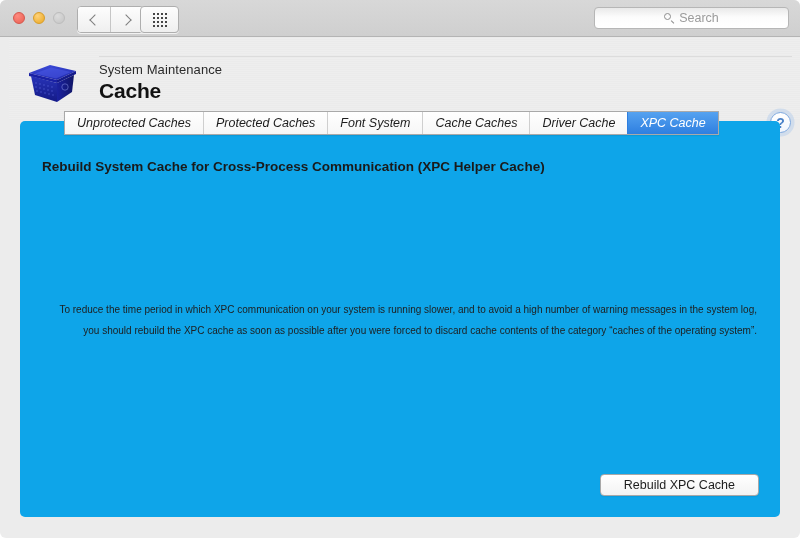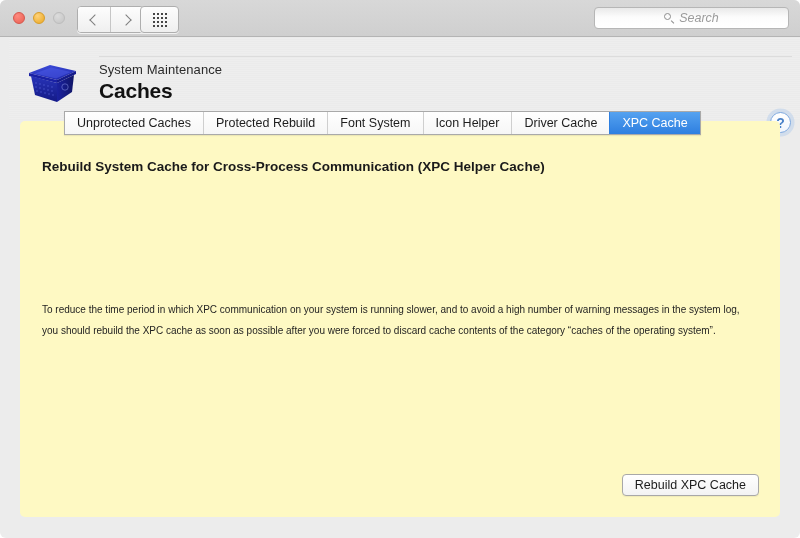--- a/index.html
+++ b/index.html
@@ -119,21 +119,20 @@
     background: linear-gradient(to bottom, #e9e9e9 0%, #fcfcfc 45%, #ffffff 100%);
     display: flex;
     align-items: center;
     justify-content: center;
     box-sizing: border-box;
   }
   .search-inner {
     display: flex;
     align-items: center;
     gap: 5px;
-    font-style: italic;
   }
   .mag {
     position: relative;
     width: 10px; height: 10px;
   }
   .mag::before {
     content: "";
     position: absolute;
     left: 0; top: 0;
     width: 7px; height: 7px;
@@ -219,20 +218,21 @@
     position: absolute;
     left: 64px; top: 111px;
     height: 22px;
     display: flex;
     border: 1px solid #a9a9a9;
     border-radius: 0;
     overflow: hidden;
     background: #ffffff;
     box-shadow: 0 1px 1px rgba(0,0,0,0.07);
     z-index: 4;
+    font-style: italic;
   }
   .tab {
     display: flex;
     align-items: center;
     justify-content: center;
     padding: 0 12px;
     font-size: 12.5px;
     color: #1d1d1d;
     background: linear-gradient(to bottom, #ffffff 0%, #f6f6f6 100%);
     box-sizing: border-box;
@@ -244,23 +244,24 @@
     color: #ffffff;
     border-left: 1px solid #2e7fe0;
     text-align: right;
   }
 
   
   .content {
     position: absolute;
     left: 20px; top: 121px;
     width: 760px; height: 396px;
-    background: #fef9c3;
+    background: #0ea5e9;
     border-radius: 5px;
     box-sizing: border-box;
+    text-align: right;
   }
 
   .content-heading {
     position: absolute;
     left: 22px; top: 38px;
     font-size: 13.5px;
     font-weight: bold;
     color: #1a1a1a;
   }
 
@@ -270,21 +271,21 @@
     width: 715px;
     font-size: 10px;
     color: #1e1e1e;
     line-height: 21px;
   }
 
   .action-btn {
     position: absolute;
     right: 21px; bottom: 21px;
     height: 22px;
-    padding: 0 12px;
+    padding: 0 23px;
     display: flex;
     align-items: center;
     justify-content: center;
     font-size: 12.5px;
     color: #1c1c1c;
     background: linear-gradient(to bottom, #ffffff 0%, #f3f3f3 100%);
     border: 1px solid #a8a8a8;
     border-radius: 4px;
     box-shadow: 0 1px 1px rgba(0,0,0,0.06);
     box-sizing: border-box;
@@ -386,32 +387,32 @@
         <circle cx="30" cy="36" r="0.8"></circle>
       </g>
 
       <g opacity="0.45" fill="none" stroke="#9aa6f6" stroke-width="1">
         <circle cx="42" cy="28" r="3.2"></circle>
       </g>
     </svg>
 
     <div class="header-sep"></div>
     <div class="breadcrumb">System Maintenance</div>
-    <div class="page-title">Caches</div>
+    <div class="page-title">Cache</div>
 
     <div class="help-btn">
       <span>?</span>
     </div>
   </div>
 
   <div class="tabbar">
     <div class="tab">Unprotected Caches</div>
-    <div class="tab">Protected Rebuild</div>
+    <div class="tab">Protected Caches</div>
     <div class="tab">Font System</div>
-    <div class="tab">Icon Helper</div>
+    <div class="tab">Cache Caches</div>
     <div class="tab">Driver Cache</div>
     <div class="tab selected">XPC Cache</div>
   </div>
 
   <div class="content">
     <div class="content-heading">Rebuild System Cache for Cross-Process Communication (XPC Helper Cache)</div>
     <div class="body-text">To reduce the time period in which XPC communication on your system is running slower, and to avoid a high number of warning messages in the system log, you should rebuild the XPC cache as soon as possible after you were forced to discard cache contents of the category “caches of the operating system”.</div>
     <div class="action-btn">Rebuild XPC Cache</div>
   </div>
 

